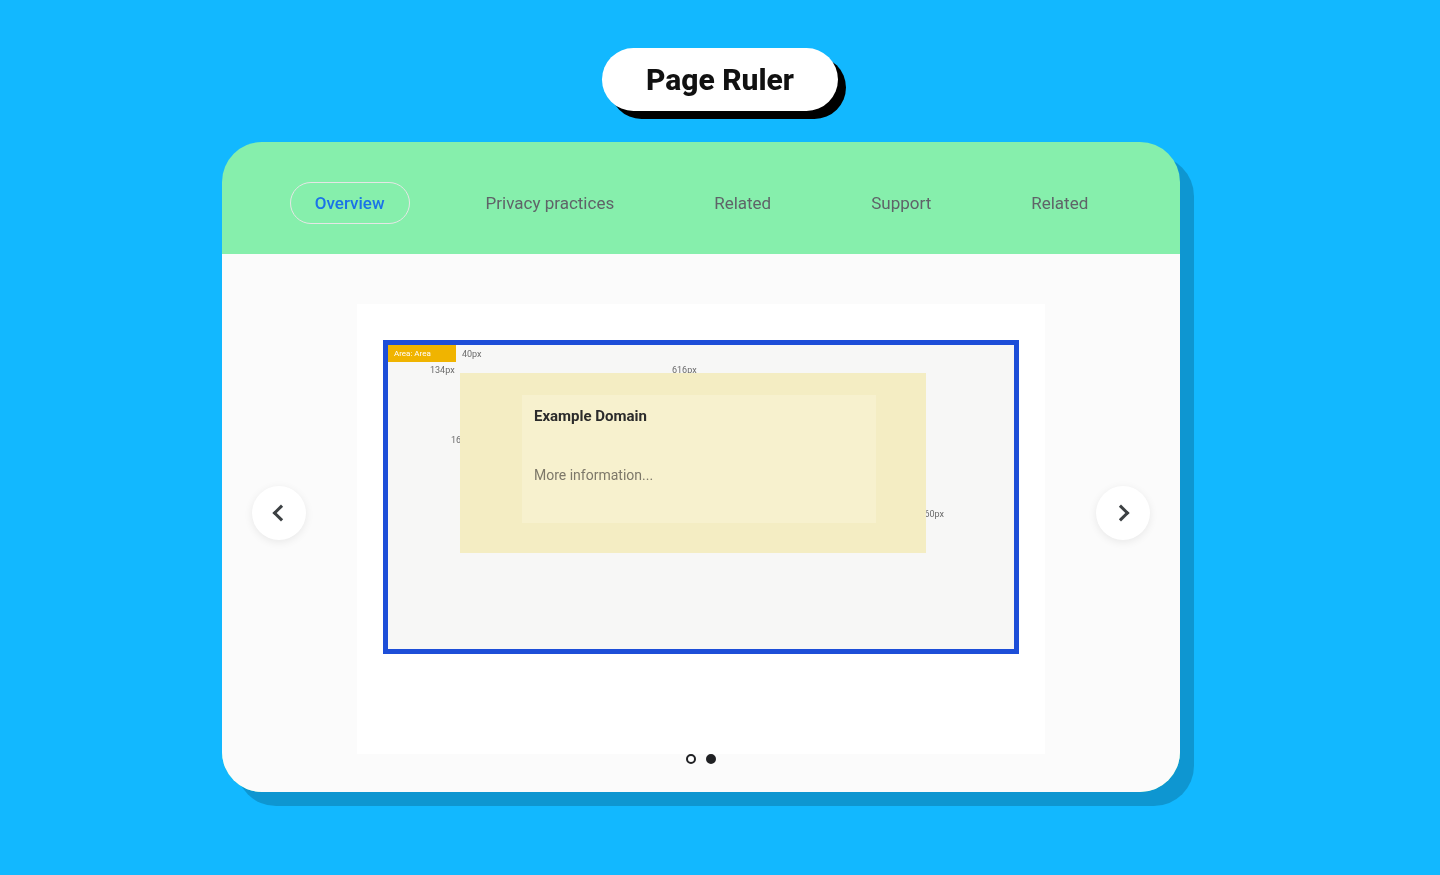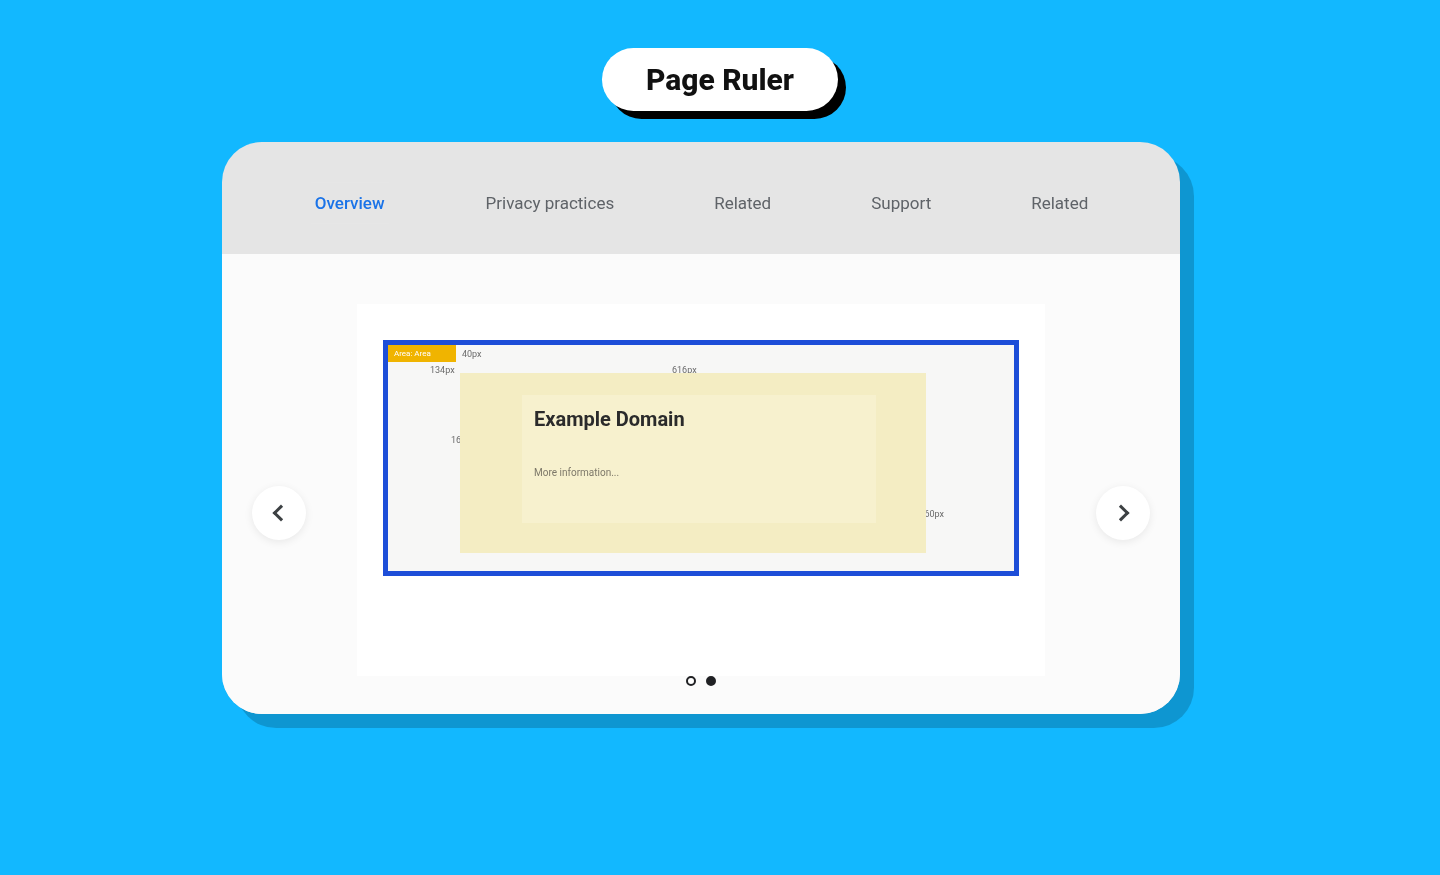--- a/index.html
+++ b/index.html
@@ -27,22 +27,22 @@
     white-space: nowrap;
     text-align: right;
   }
 
   
   .card {
     position: absolute;
     left: 222px;
     top: 142px;
     width: 958px;
-    height: 572px;
-    background: #e5e5e5;
+    height: 650px;
+    background: #86efac;
     border-radius: 40px;
     box-shadow: 14px 14px 0 0 rgba(0,0,0,0.18);
     overflow: hidden;
   }
 
   
   .tabs {
     position: absolute;
     top: 40px;
     left: 0;
@@ -148,39 +148,39 @@
     left: 62px;
     top: 22px;
     right: 50px;
     bottom: 30px;
     background: #f7f1ce;
   }
   .ex-title {
     position: absolute;
     left: 74px;
     top: 34px;
-    font-size: 20px;
+    font-size: 15px;
     font-weight: 700;
     color: #2b2b2b;
   }
   .ex-body {
     position: absolute;
     left: 74px;
     top: 64px;
     right: 90px;
     font-size: 9px;
     line-height: 1.45;
     color: #7d7869;
     filter: blur(0.3px);
   }
   .ex-link {
     position: absolute;
     left: 74px;
     top: 94px;
-    font-size: 10px;
+    font-size: 14px;
     color: #7d7869;
     filter: blur(0.3px);
   }
 
   
   .nav-btn {
     position: absolute;
     width: 54px;
     height: 54px;
     border-radius: 50%;

